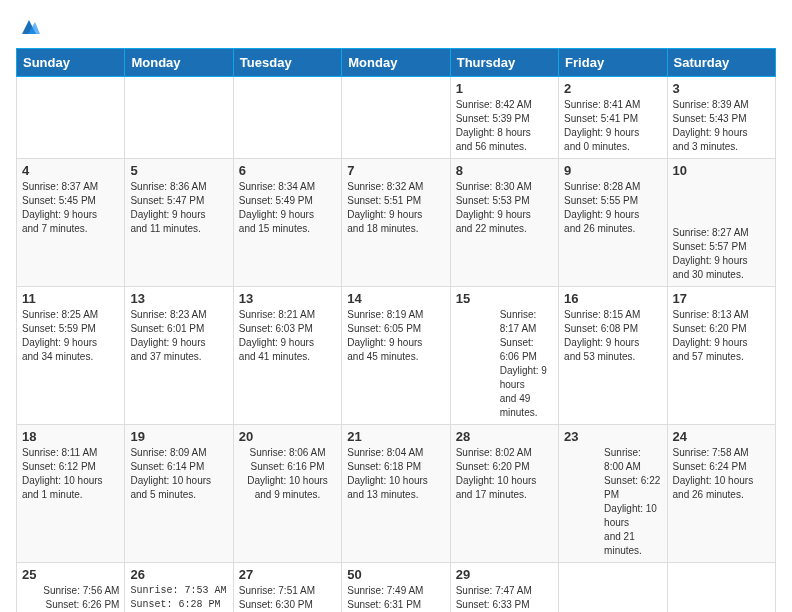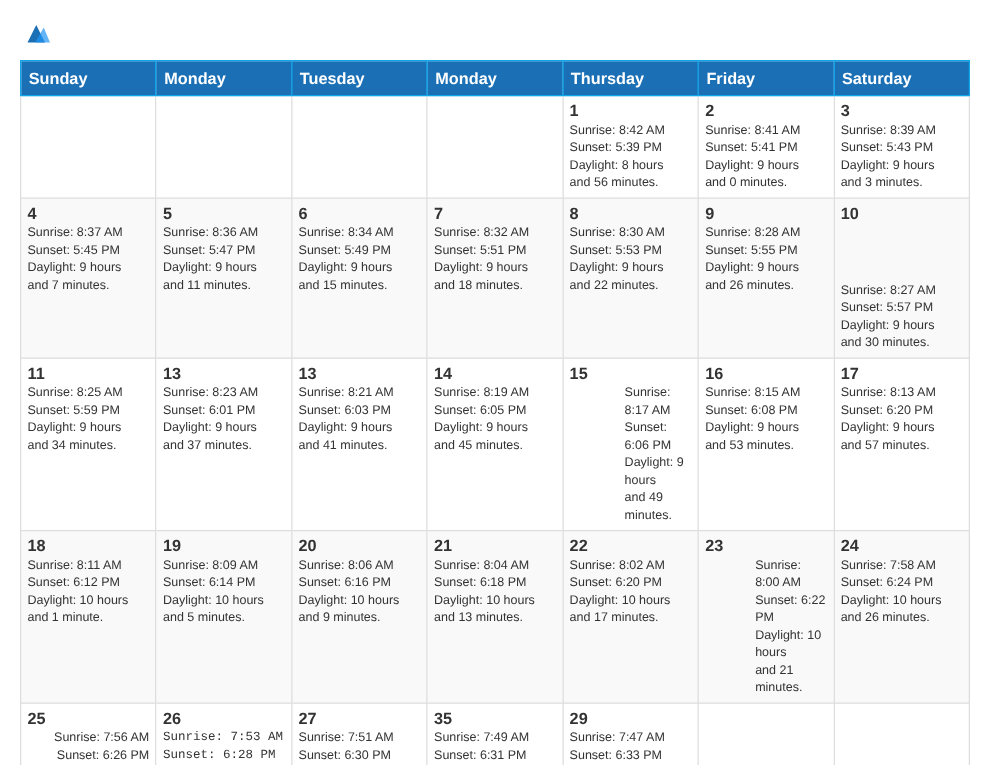--- a/index.html
+++ b/index.html
@@ -269,34 +269,34 @@
           </td>
           <td>
             <span class="day-number">19</span>
             <div class="day-info" style="white-space: pre-line;">Sunrise: 8:09 AM
 Sunset: 6:14 PM
 Daylight: 10 hours
 and 5 minutes.</div>
           </td>
           <td>
             <span class="day-number">20</span>
-            <div class="day-info" style="white-space: pre-line;">Sunrise: 8:06 AM
+            <div class="day-info" style="white-space: pre-line; text-align: center;">Sunrise: 8:06 AM
 Sunset: 6:16 PM
 Daylight: 10 hours
 and 9 minutes.</div>
           </td>
           <td>
             <span class="day-number">21</span>
             <div class="day-info" style="white-space: pre-line;">Sunrise: 8:04 AM
 Sunset: 6:18 PM
 Daylight: 10 hours
 and 13 minutes.</div>
           </td>
           <td>
-            <span class="day-number">22</span>
+            <span class="day-number">28</span>
             <div class="day-info" style="white-space: pre-line;">Sunrise: 8:02 AM
 Sunset: 6:20 PM
 Daylight: 10 hours
 and 17 minutes.</div>
           </td>
           <td>
             <span class="day-number">23</span>
             <div class="day-info" style="white-space: pre-line; margin-left: 40px;">Sunrise: 8:00 AM
 Sunset: 6:22 PM
 Daylight: 10 hours
@@ -326,21 +326,21 @@
 and 34 minutes.</div>
           </td>
           <td>
             <span class="day-number">27</span>
             <div class="day-info" style="white-space: pre-line;">Sunrise: 7:51 AM
 Sunset: 6:30 PM
 Daylight: 10 hours
 and 38 minutes.</div>
           </td>
           <td>
-            <span class="day-number">35</span>
+            <span class="day-number">50</span>
             <div class="day-info" style="white-space: pre-line;">Sunrise: 7:49 AM
 Sunset: 6:31 PM
 Daylight: 10 hours
 and 42 minutes.</div>
           </td>
           <td>
             <span class="day-number">29</span>
             <div class="day-info" style="white-space: pre-line;">Sunrise: 7:47 AM
 Sunset: 6:33 PM
 Daylight: 10 hours

